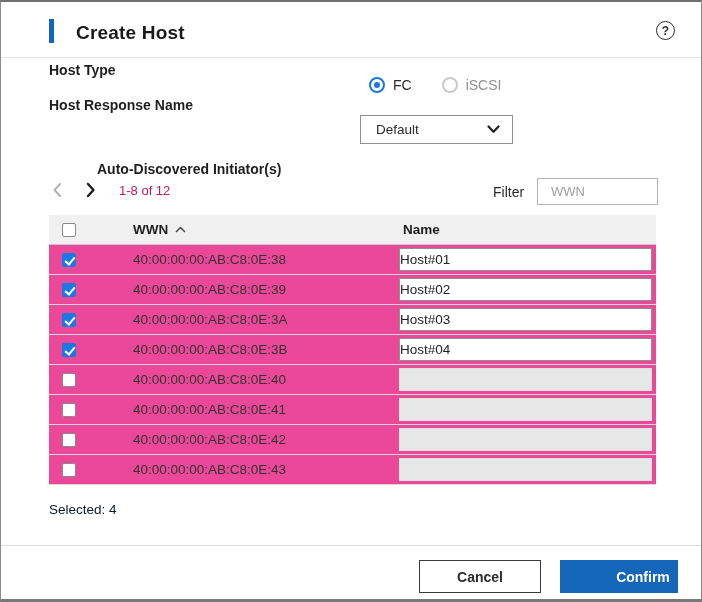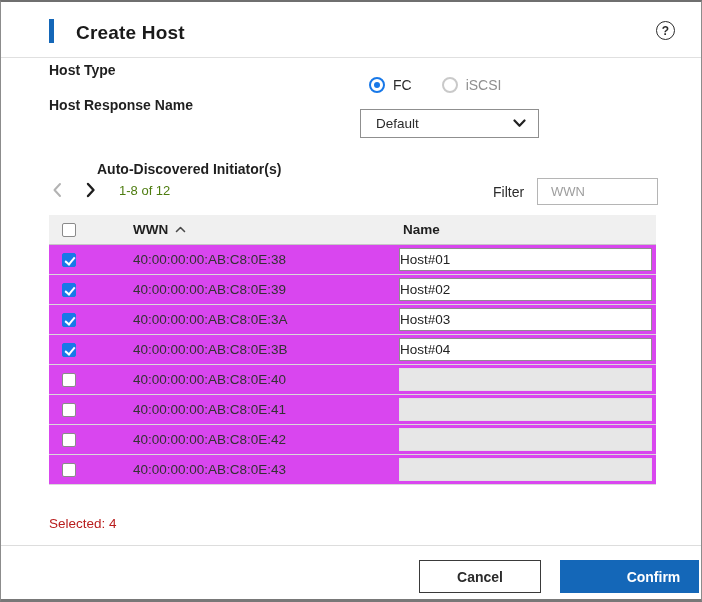--- a/index.html
+++ b/index.html
@@ -17,54 +17,54 @@
           display:flex; align-items:center; justify-content:center; font-size:12px; font-weight:bold; color:#2b2b2b; cursor:pointer; }
   
   .lbl { position:absolute; left:48px; font-size:14px; font-weight:bold; color:#1f1f1f; }
   .radio-group { position:absolute; left:368px; top:75px; display:flex; }
   .radio { width:16px; height:16px; border-radius:50%; position:relative; display:inline-block; }
   .radio.sel { border:2px solid #1878e8; }
   .radio.sel::after { content:""; position:absolute; left:3px; top:3px; width:6px; height:6px; border-radius:50%; background:#1878e8; }
   .radio.unsel { border:2px solid #c9c9c9; }
   .radio-lbl { font-size:14px; color:#2b2b2b; margin-left:8px; }
   .radio-gap { width:30px; }
-  .select-box { position:absolute; left:359px; top:107px; width:179px; height:29px; border:1px solid #8f8f8f; background:#fff;
+  .select-box { position:absolute; left:359px; top:113px; width:153px; height:29px; border:1px solid #8f8f8f; background:#fff;
                 display:flex; align-items:center; padding-left:15px; font-size:13.5px; color:#2b2b2b; cursor:pointer; }
   .select-box svg { position:absolute; right:12px; top:9px; }
   
   .section-heading { position:absolute; left:48px; top:159px; font-size:14px; font-weight:bold; color:#1f1f1f;margin-left:48px; }
   .pager { position:absolute; left:46px; top:178px; display:flex; align-items:center; }
   .pg-btn { width:20px; height:20px; display:flex; align-items:center; justify-content:center; cursor:pointer; }
-  .pg-range { margin-left:18px; font-size:13px; color:#4d7c0f; }
+  .pg-range { margin-left:18px; font-size:13px; color:#be185d; }
   .filter-lbl { position:absolute; left:492px; top:182px; font-size:14px; color:#2b2b2b; font-weight:normal; }
   .filter-input { position:absolute; left:536px; top:176px; width:121px; height:27px; border:1px solid #b5b5b5; background:#fff;
                   font-size:13px; padding-left:13px; color:#333; font-family:"Liberation Sans", sans-serif; }
   .filter-input::placeholder { color:#9e9e9e; }
   
   .tbl { position:absolute; left:48px; top:213px; width:607px; }
   .t-head { height:30px; background:#f0f0f0; border-bottom:1px solid #c6c6c6; display:flex; align-items:center; position:relative; }
-  .t-row  { height:30px; border-bottom:1px solid #d9d9d9; display:flex; align-items:center; position:relative; background:#d946ef; }
+  .t-row  { height:30px; border-bottom:1px solid #d9d9d9; display:flex; align-items:center; position:relative; background:#ec4899; }
   .cb { position:absolute; left:13px; width:14px; height:14px; border-radius:2px; border:1px solid #8a8a8a; background:#fff; cursor:pointer; }
   .cb.checked { background:#1878e8; border-color:#1878e8; }
   .cb.checked::after { content:""; position:absolute; left:4px; top:1px; width:4px; height:8px;
                        border:solid #fff; border-width:0 2px 2px 0; transform:rotate(40deg); }
   .col-wwn-h { position:absolute; left:84px; font-size:13.5px; font-weight:bold; color:#1f1f1f; display:flex; align-items:center; }
   .sort-ico { margin-left:7px; display:inline-flex; }
   .col-name-h { position:absolute; left:354px; font-size:13.5px; font-weight:bold; color:#1f1f1f; }
   .wwn-cell { position:absolute; left:84px; font-size:13.5px; color:#333; }
   .name-input { position:absolute; left:350px; width:253px; height:23px; border:1px solid #8f8f8f; background:#fff;
                 font-size:13.5px; color:#222; font-family:"Liberation Sans", sans-serif; }
   .name-input:disabled { background:#e7e7e7; border:1px solid #e2e2e2; }
-  .selected-lbl { position:absolute; left:48px; top:500px; font-size:13.5px; color:#b91c1c;margin-top:14px; }
+  .selected-lbl { position:absolute; left:48px; top:500px; font-size:13.5px; color:#0f172a; }
   
   .footer { position:absolute; left:0; top:543px; width:100%; height:56px; border-top:1px solid #ddd; background:#fff; }
   .btn { position:absolute; top:14px; height:33px; font-size:14px; font-weight:bold; cursor:pointer;
          display:flex; align-items:center; justify-content:center; font-family:"Liberation Sans", sans-serif; }
   .btn-cancel { left:418px; width:122px; background:#fff; border:1px solid #3a3a3a; color:#2b2b2b; }
-  .btn-confirm { left:559px; width:139px; border:none; color:#fff;padding-left:48px; }
+  .btn-confirm { left:559px; width:118px; border:none; color:#fff;padding-left:48px; }
 </style>
 </head>
 <body>
 
 <div class="dialog">
 
   <div class="title-bar">
     <div class="accent-bar" style="background: rgb(20, 103, 184);"></div>
     <div class="title">Create Host</div>
     <div class="help">?</div>

